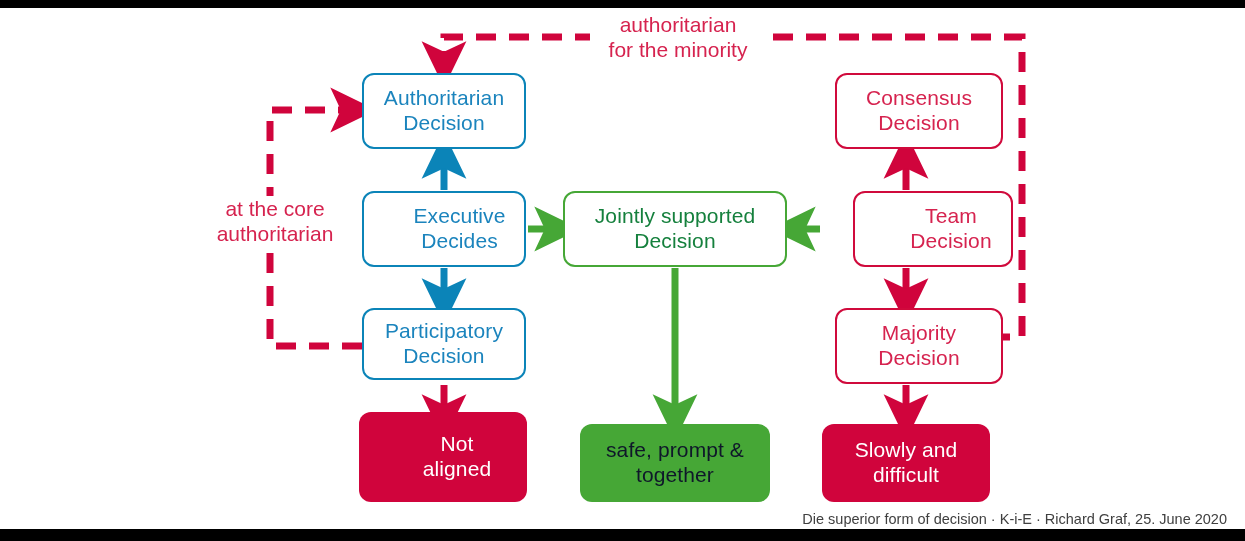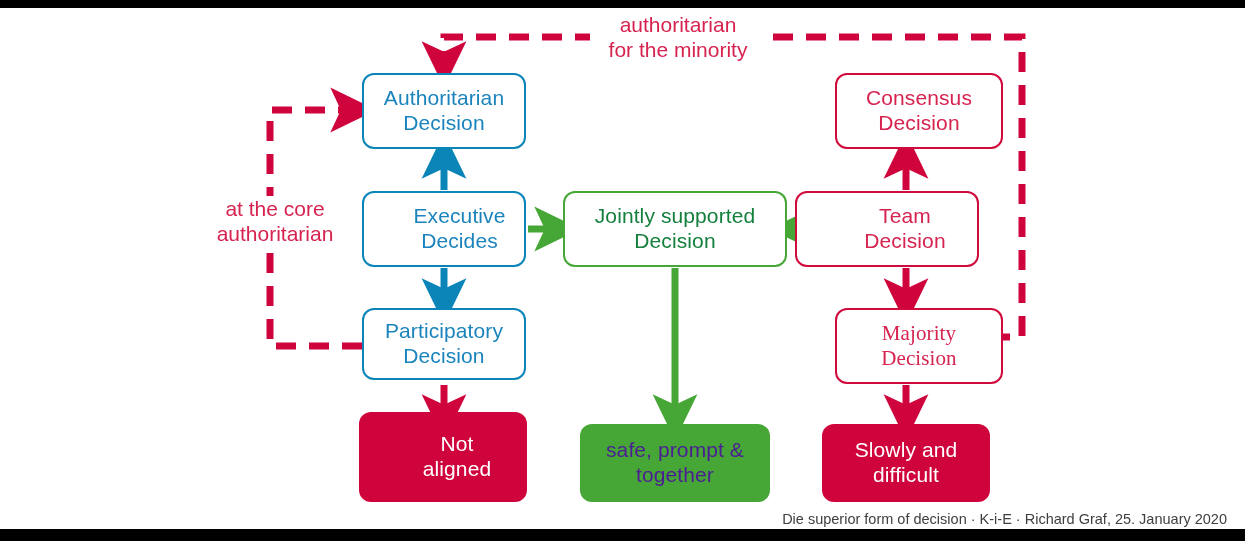--- a/index.html
+++ b/index.html
@@ -63,21 +63,21 @@
     background: #ffffff;
   }
   .node.solid-red {
     border: none;
     background: #d0043c;
     color: #ffffff;
   }
   .node.solid-green {
     border: none;
     background: #46a736;
-    color: #4c1d95;
+    color: #0f172a;
   }
 
   .anno {
     position: absolute;
     color: #d6234f;
     font-size: 21px;
     line-height: 1.2;
     text-align: center;
     white-space: pre-line;
     background: #ffffff;
@@ -147,36 +147,36 @@
 
   <div class="node outline-blue" style="left:362px;top:308px;width:164px;height:72px;">Participatory
 Decision</div>
 
   <div class="node outline-green" style="left:563px;top:191px;width:224px;height:76px;">Jointly supported
 Decision</div>
 
   <div class="node outline-red" style="left:822px;top:73px;width:168px;height:76px;">Consensus
 Decision</div>
 
-  <div class="node outline-red" style="left:782px;top:191px;width:184px;height:76px;padding-left:36px;">Team
+  <div class="node outline-red" style="left:840px;top:191px;width:160px;height:76px;padding-left:36px;">Team
 Decision</div>
 
-  <div class="node outline-red" style="left:822px;top:308px;width:168px;height:76px;font-family:Liberation Serif, serif;">Majority
+  <div class="node outline-red" style="left:822px;top:308px;width:168px;height:76px;">Majority
 Decision</div>
 
   <div class="node solid-red" style="left:359px;top:412px;width:168px;height:90px;padding-left:28px;">Not
 aligned</div>
 
   <div class="node solid-green" style="left:580px;top:424px;width:190px;height:78px;">safe, prompt &amp;
 together</div>
 
   <div class="node solid-red" style="left:822px;top:424px;width:168px;height:78px;">Slowly and
 difficult</div>
 
   <div class="anno" style="left:590px;top:12px;width:168px;">authoritarian
 for the minority</div>
 
   <div class="anno" style="left:196px;top:196px;width:150px;text-align:center;">at the core
 authoritarian</div>
 
-  <div class="caption">Die superior form of decision · K-i-E · Richard Graf, 25. January 2020</div>
+  <div class="caption">Die superior form of decision · K-i-E · Richard Graf, 25. June 2020</div>
 
 </div>
 
 </body></html>

